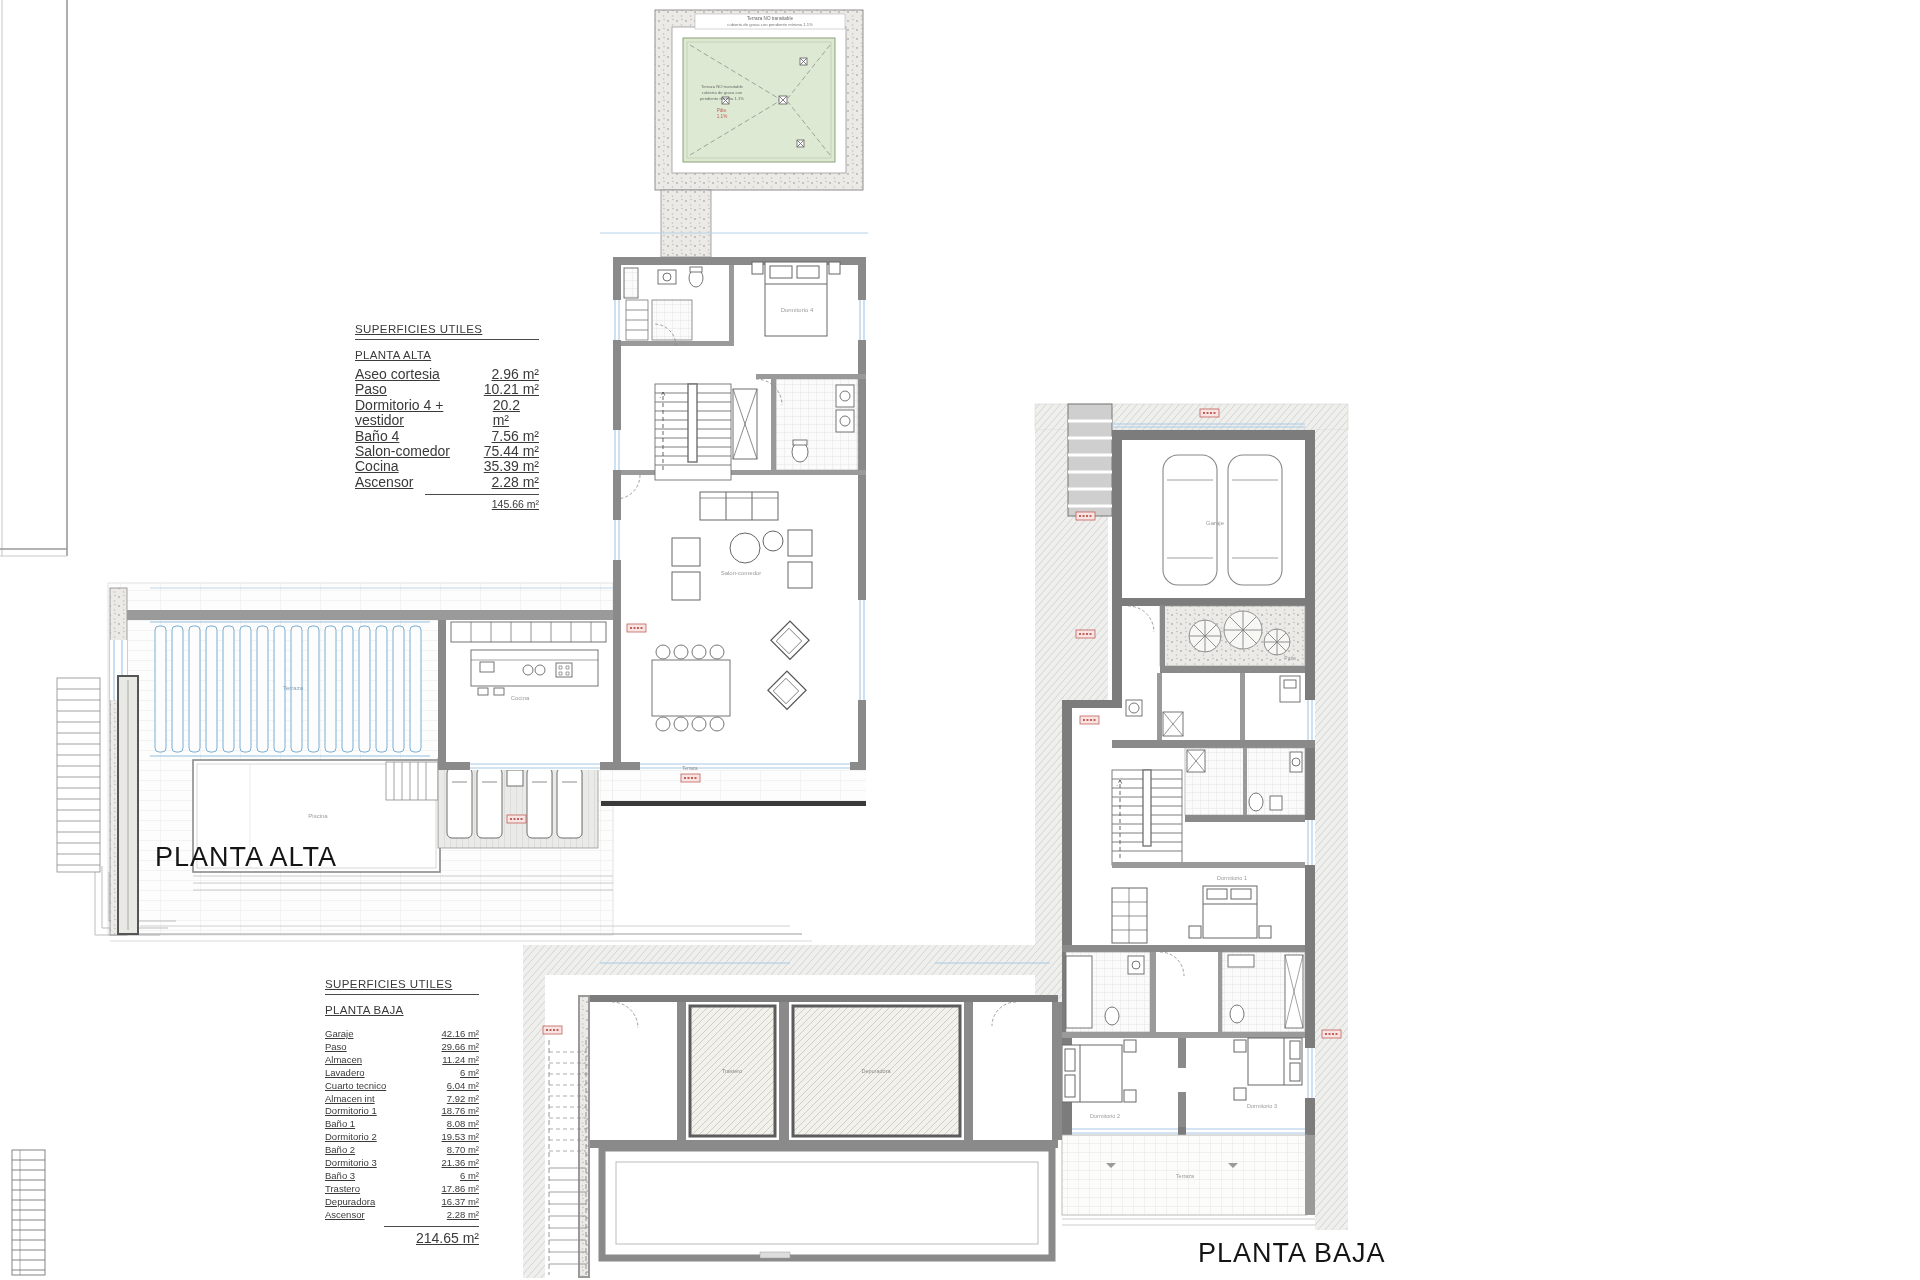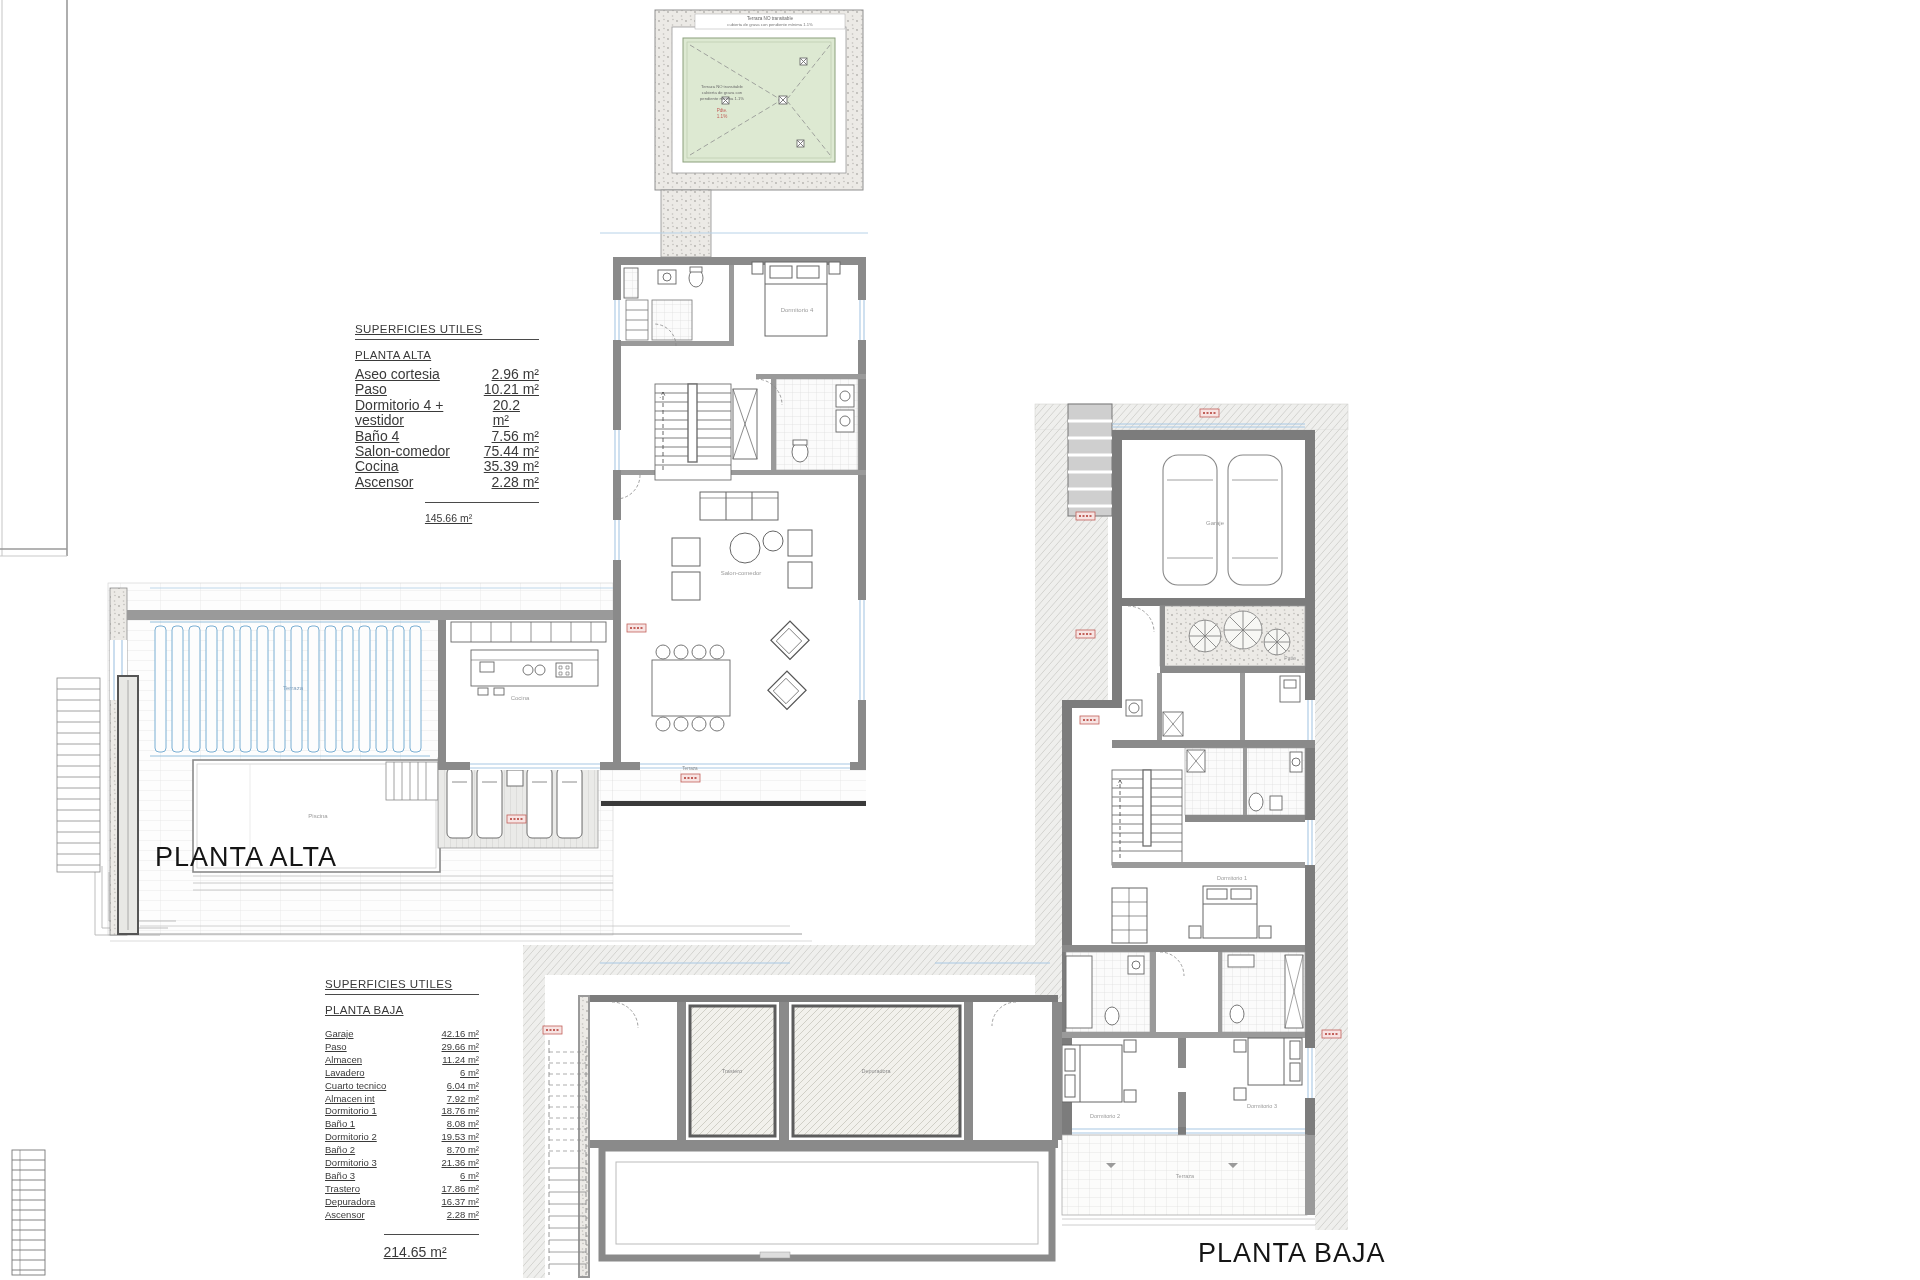--- a/index.html
+++ b/index.html
@@ -11,22 +11,22 @@
   .surf-table .hdr{font-size:11.5px;letter-spacing:.4px;border-bottom:1.2px solid #4a4a4a;
                    padding-bottom:4px;margin-bottom:9px;}
   .surf-table .floor{font-size:11.5px;letter-spacing:.3px;}
   .surf-table .rows{margin-top:6px;}
   .surf-table .row{display:flex;justify-content:space-between;}
   .alta-table{left:355px;top:323px;width:184px;}
   .alta-table .row{font-size:14px;line-height:15.4px;}
   .baja-table{left:325px;top:978px;width:154px;}
   .baja-table .floor{margin-bottom:12px;}
   .baja-table .row{font-size:9.5px;line-height:12.9px;}
-  .total-row{border-top:1px solid #4a4a4a;margin-top:12px;padding-top:9px;
-             margin-left:auto;width:62%;text-align:left;font-size:10.5px;}
+  .total-row{border-top:1px solid #4a4a4a;margin-top:4px;padding-top:3px;
+             margin-left:auto;width:62%;text-align:right;font-size:10.5px;}
   .baja-table .total-row{font-size:14px;}
   
   .floor-title{position:absolute;font-size:27px;color:#151515;letter-spacing:1px;}
   .title-alta{left:155px;top:842px;}
   .title-baja{left:1198px;top:1238px;}
 </style>
 </head>
 <body>
 
 <div class="sheet">

